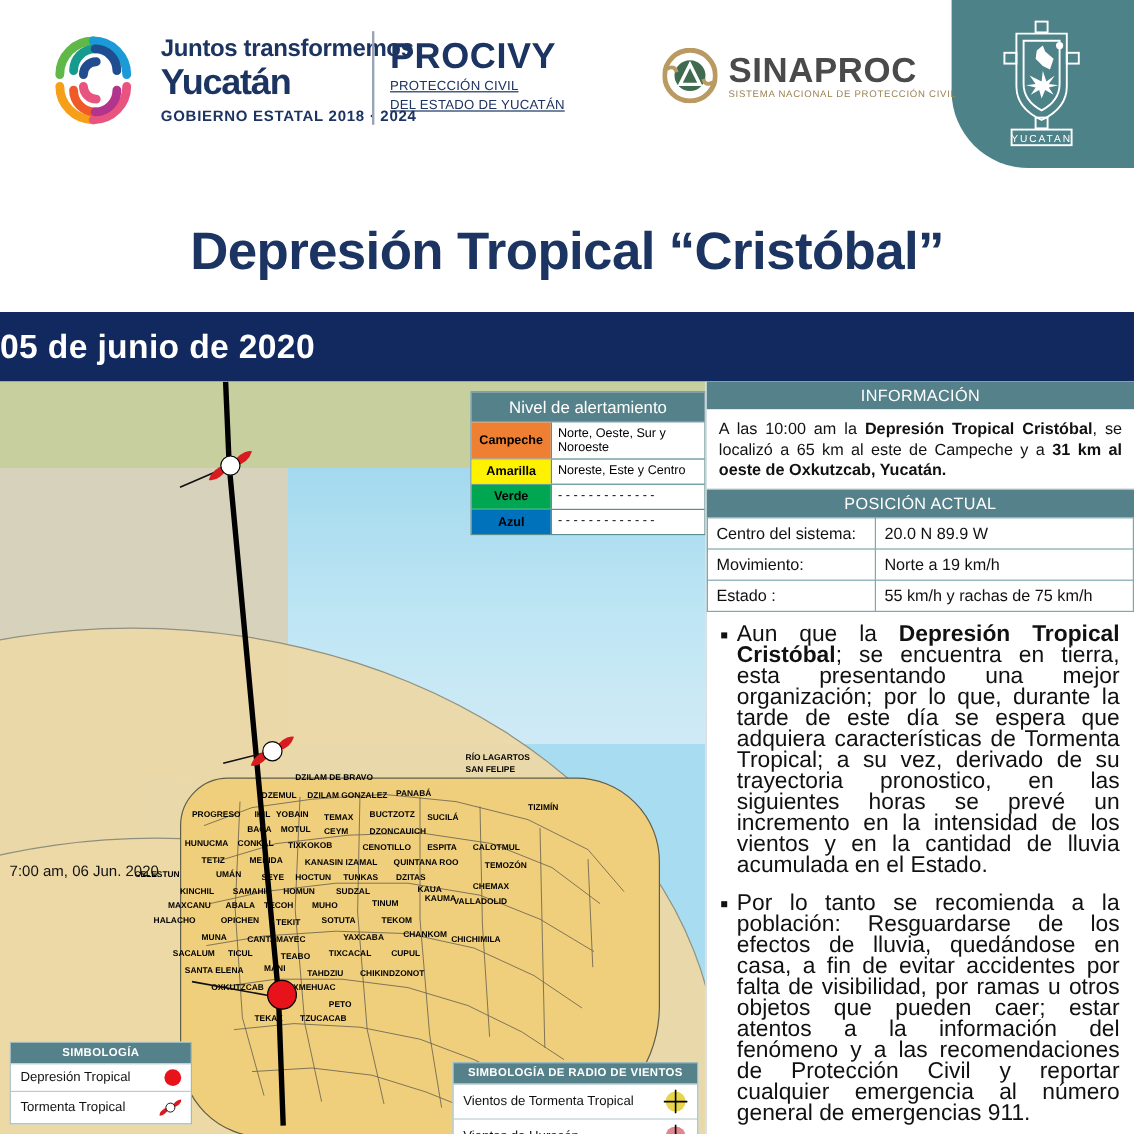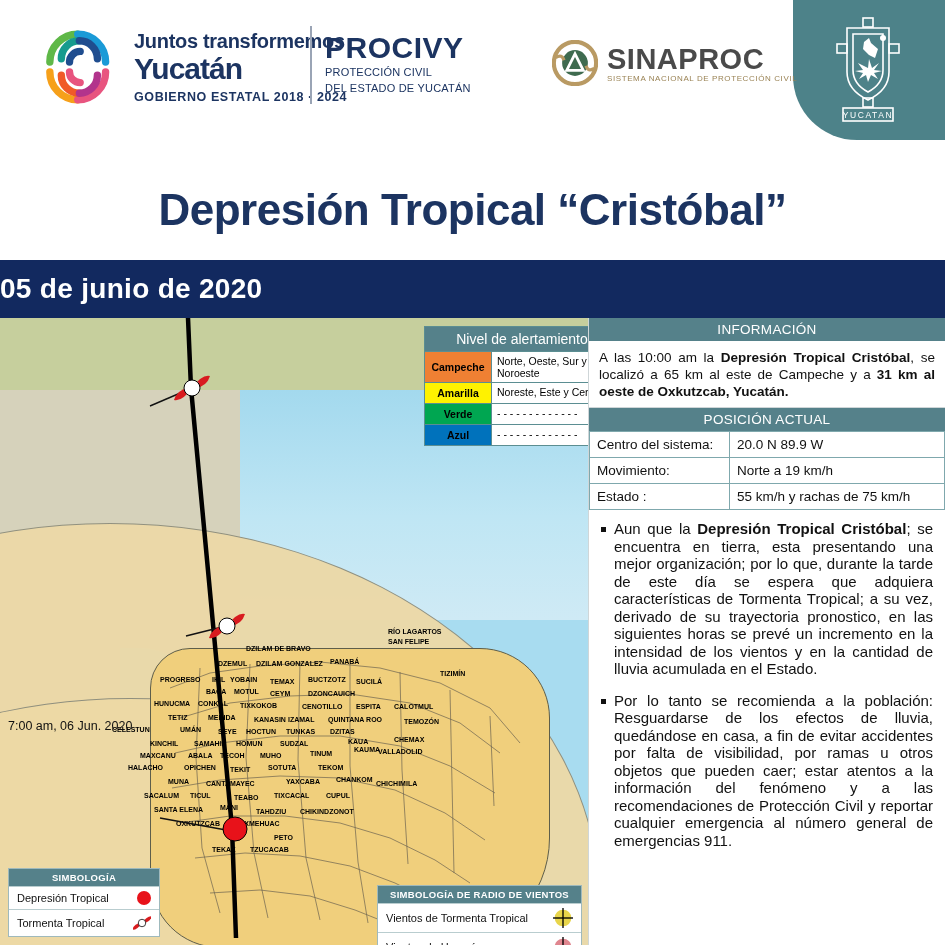--- a/index.html
+++ b/index.html
@@ -20,21 +20,21 @@
     border-bottom-left-radius:64px;
   }
   .logo-yuc { position:absolute; left:36px; top:26px; width:90px; height:82px; }
   .yuc-text { position:absolute; left:134px; top:30px; }
   .yuc-l1 { font-size:20px; font-weight:bold; color:#1c3461; letter-spacing:-0.3px; line-height:22px;}
   .yuc-l2 { font-size:30px; font-weight:bold; color:#1c3461; letter-spacing:-1px; line-height:38px; margin-top:-2px;}
   .yuc-l3 { font-size:12.5px; font-weight:bold; color:#1c3461; letter-spacing:0.6px; margin-top:2px;}
   .divider-v { position:absolute; left:310px; top:26px; width:2px; height:78px; background:#9aa4b5; }
   .prociv { position:absolute; left:325px; top:32px; }
   .prociv-title { font-size:30px; font-weight:bold; color:#1c3461; letter-spacing:0.5px; line-height:32px;}
-  .prociv-sub { font-size:11px; color:#1c3461; line-height:13.5px; letter-spacing:0.2px; margin-top:2px;}
+  .prociv-sub { font-size:11px; color:#1c3461; line-height:13.5px; letter-spacing:0.2px; margin-top:2px;text-decoration:underline;}
 
   .sina { position:absolute; left:552px; top:40px; display:flex; align-items:center; gap:9px;}
   .sina-txt .s1 { font-size:29px; font-weight:bold; color:#4a4a4a; letter-spacing:0.5px; line-height:30px;}
   .sina-txt .s2 { font-size:8px; font-weight:normal; color:#9a8355; letter-spacing:0.6px; }
 
   .shield-wrap { position:absolute; right:40px; top:14px; width:74px; height:110px; }
 
   
   .title-band { position:absolute; left:0; top:160px; width:945px; height:100px; background:#fff;
       display:flex; align-items:center; justify-content:center; }
@@ -75,41 +75,41 @@
   .yuc-labels { position:absolute; left:150px; top:330px; width:400px; height:300px;
       font-size:7px; font-weight:bold; color:#000; }
   .yuc-labels span { position:absolute; white-space:nowrap; }
   .muni-lines { position:absolute; left:150px; top:330px; width:400px; height:300px; }
 
   .track-line { position:absolute; left:0; top:0; width:588px; height:627px; }
   .tlabel { position:absolute; font-size:12.5px; color:#111; white-space:nowrap; }
 
   
   .alert-tbl { position:absolute; left:392px; top:326px; width:196px; border:1px solid #5b8e92;
-     background:#fff;margin-left:32px; }
+     background:#fff; }
   .alert-hd { background:#55818a; color:#fff; text-align:center; font-size:14px; padding:4px 0; }
   .alert-row { display:flex; border-top:1px solid #5b8e92; }
   .alert-c1 { width:66px; text-align:center; font-size:10.5px; font-weight:bold; color:#000;
       padding:4px 2px; display:flex; align-items:center; justify-content:center;}
   .alert-c2 { flex:1; border-left:1px solid #5b8e92; font-size:10.5px; color:#000; padding:3px 5px; line-height:12px;}
 
   
   .rpanel { position:absolute; left:588px; top:318px; width:357px; height:627px; background:#fff;
       border-left:1px solid #cfd6d8; }
   .rhd { background:#55818a; color:#fff; text-align:center; font-size:13.5px; padding:4px 0; letter-spacing:0.3px;}
   .rbody { padding:8px 10px 7px 10px; font-size:13.5px; line-height:17px; color:#111;
       text-align:justify; border-bottom:1px solid #cfd6d8;}
   .rbody b { font-weight:bold; }
   .ptbl { width:100%; border-collapse:collapse; }
   .ptbl td { border:1px solid #7fa8ad; font-size:13.5px; color:#111; padding:4px 7px; line-height:17px;}
   .ptbl td.k { width:140px; }
   .bullets { padding:10px 12px 6px 12px; }
   .bul { display:flex; gap:8px; margin-bottom:14px; }
   .bul .sq { width:5px; height:5px; background:#111; margin-top:7px; flex:none;}
-  .bul p { font-size:15px; line-height:17.5px; color:#111; text-align:justify; }
+  .bul p { font-size:19px; line-height:17.5px; color:#111; text-align:justify; }
   .bul p b { font-weight:bold; }
 
   
   .legend { position:absolute; background:#fff; border:1px solid #9fb9bc; }
   .leg-hd { background:#55818a; color:#fff; text-align:center; font-size:9.5px; font-weight:bold;
       padding:3px 0; letter-spacing:0.3px;}
   .leg-row { display:flex; align-items:center; justify-content:space-between;
       border-top:1px solid #b9cdcf; padding:4px 8px; font-size:11px; color:#111; gap:8px;}
 
   .sym1 { position:absolute; left:8px; top:868px; width:152px; }

